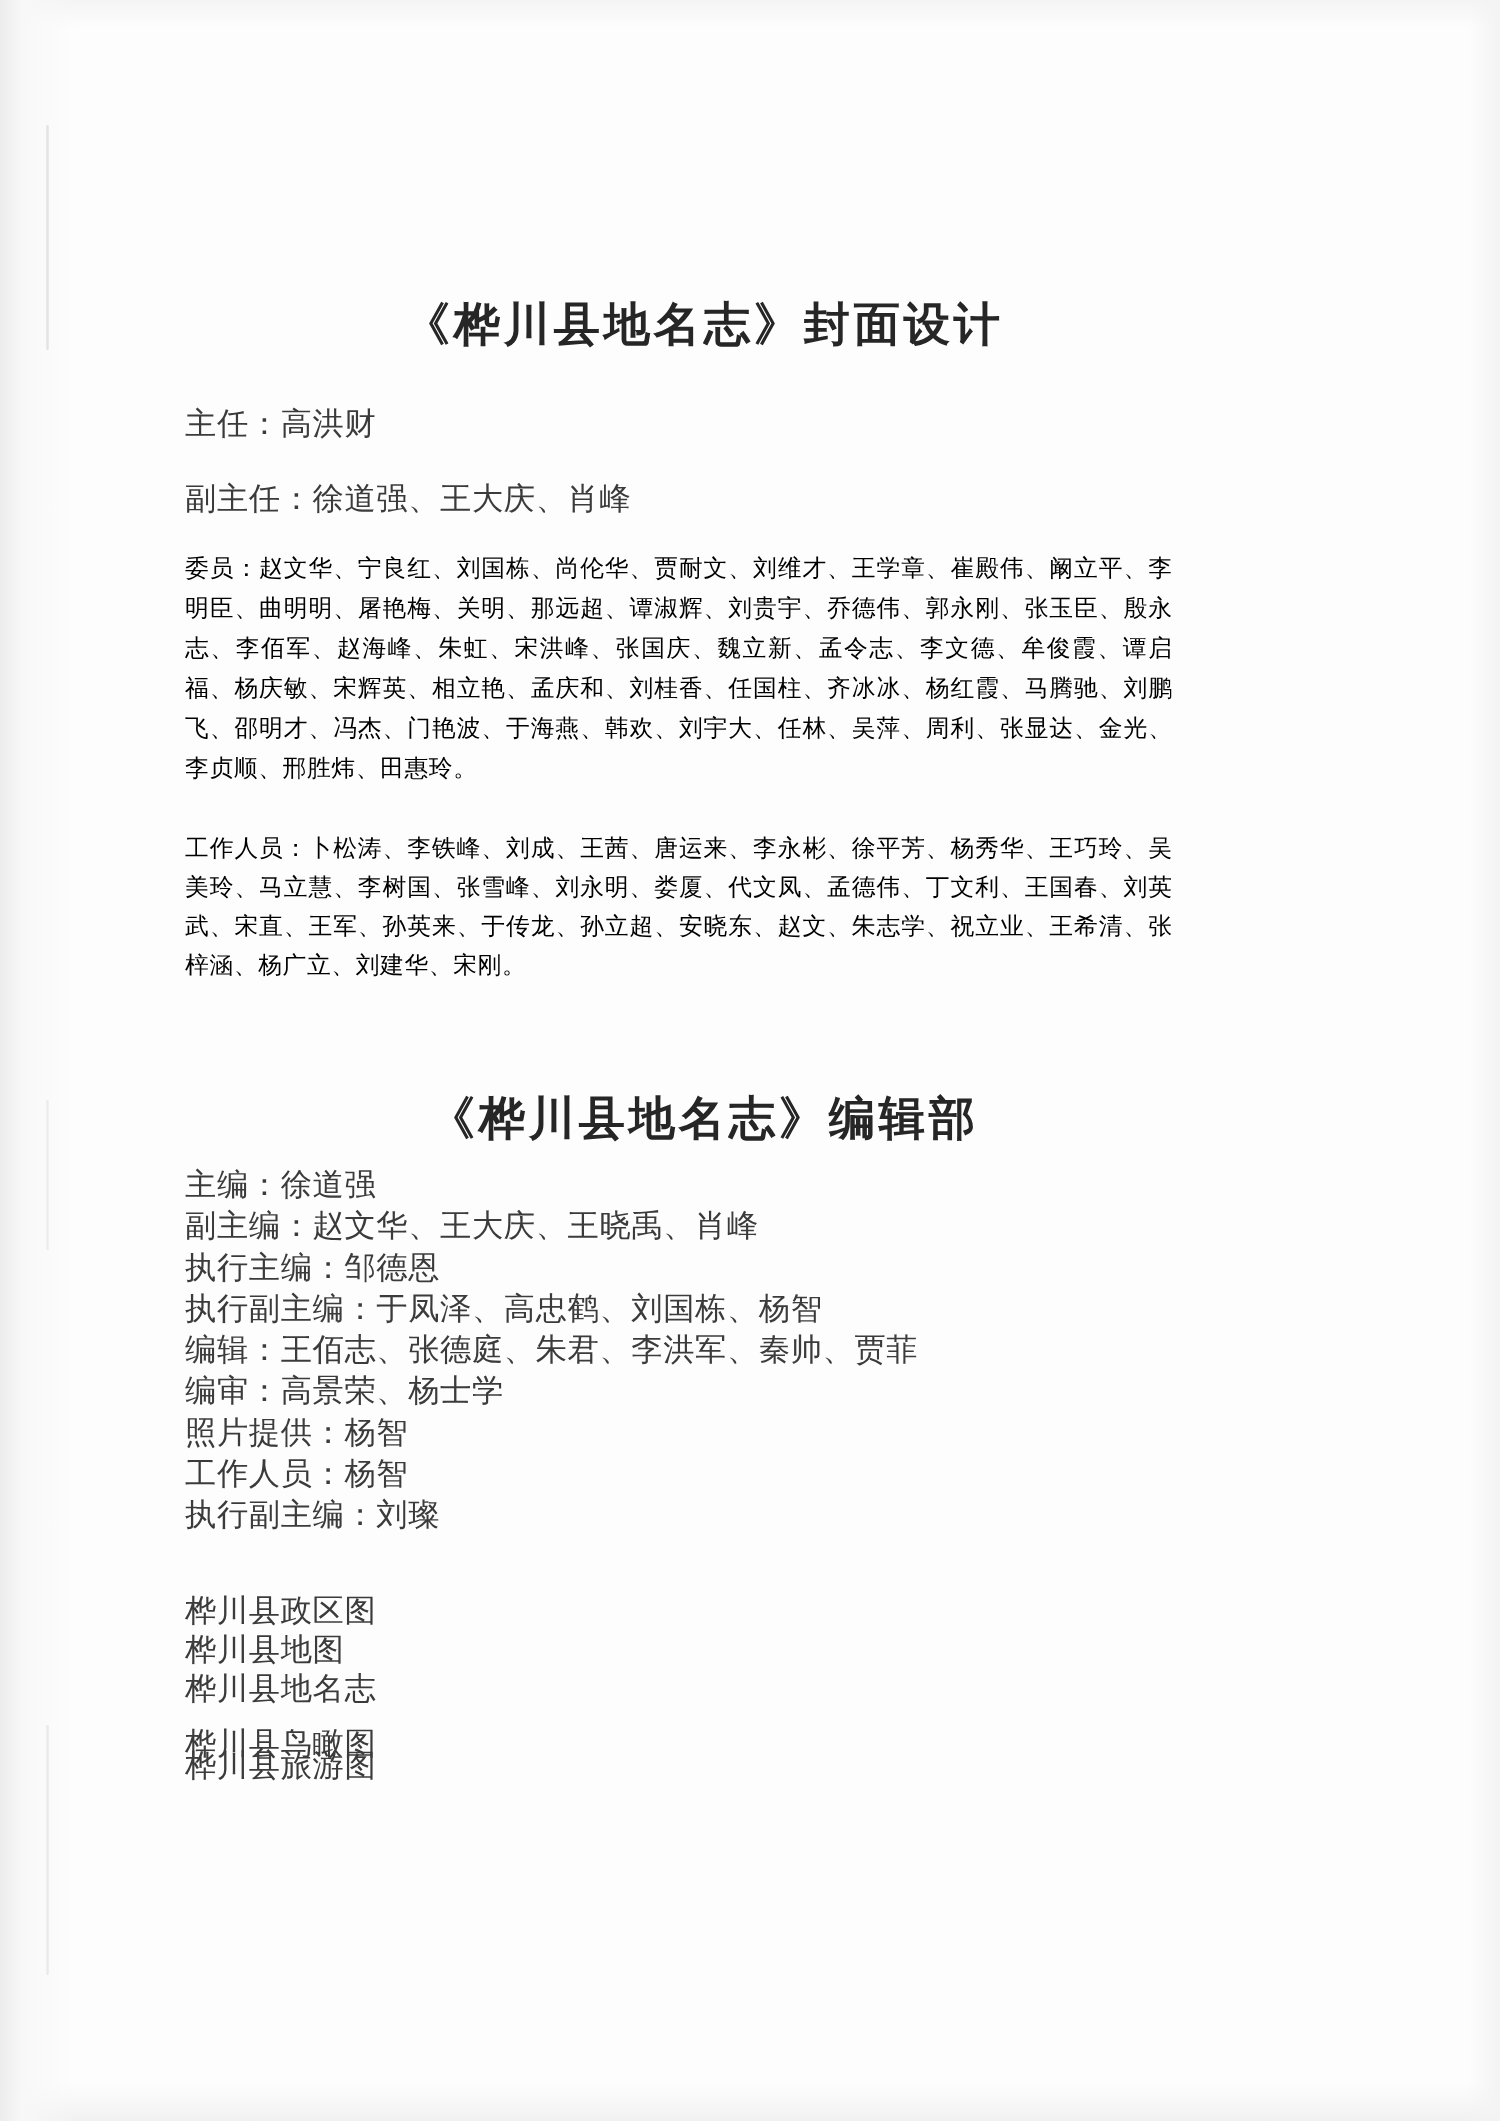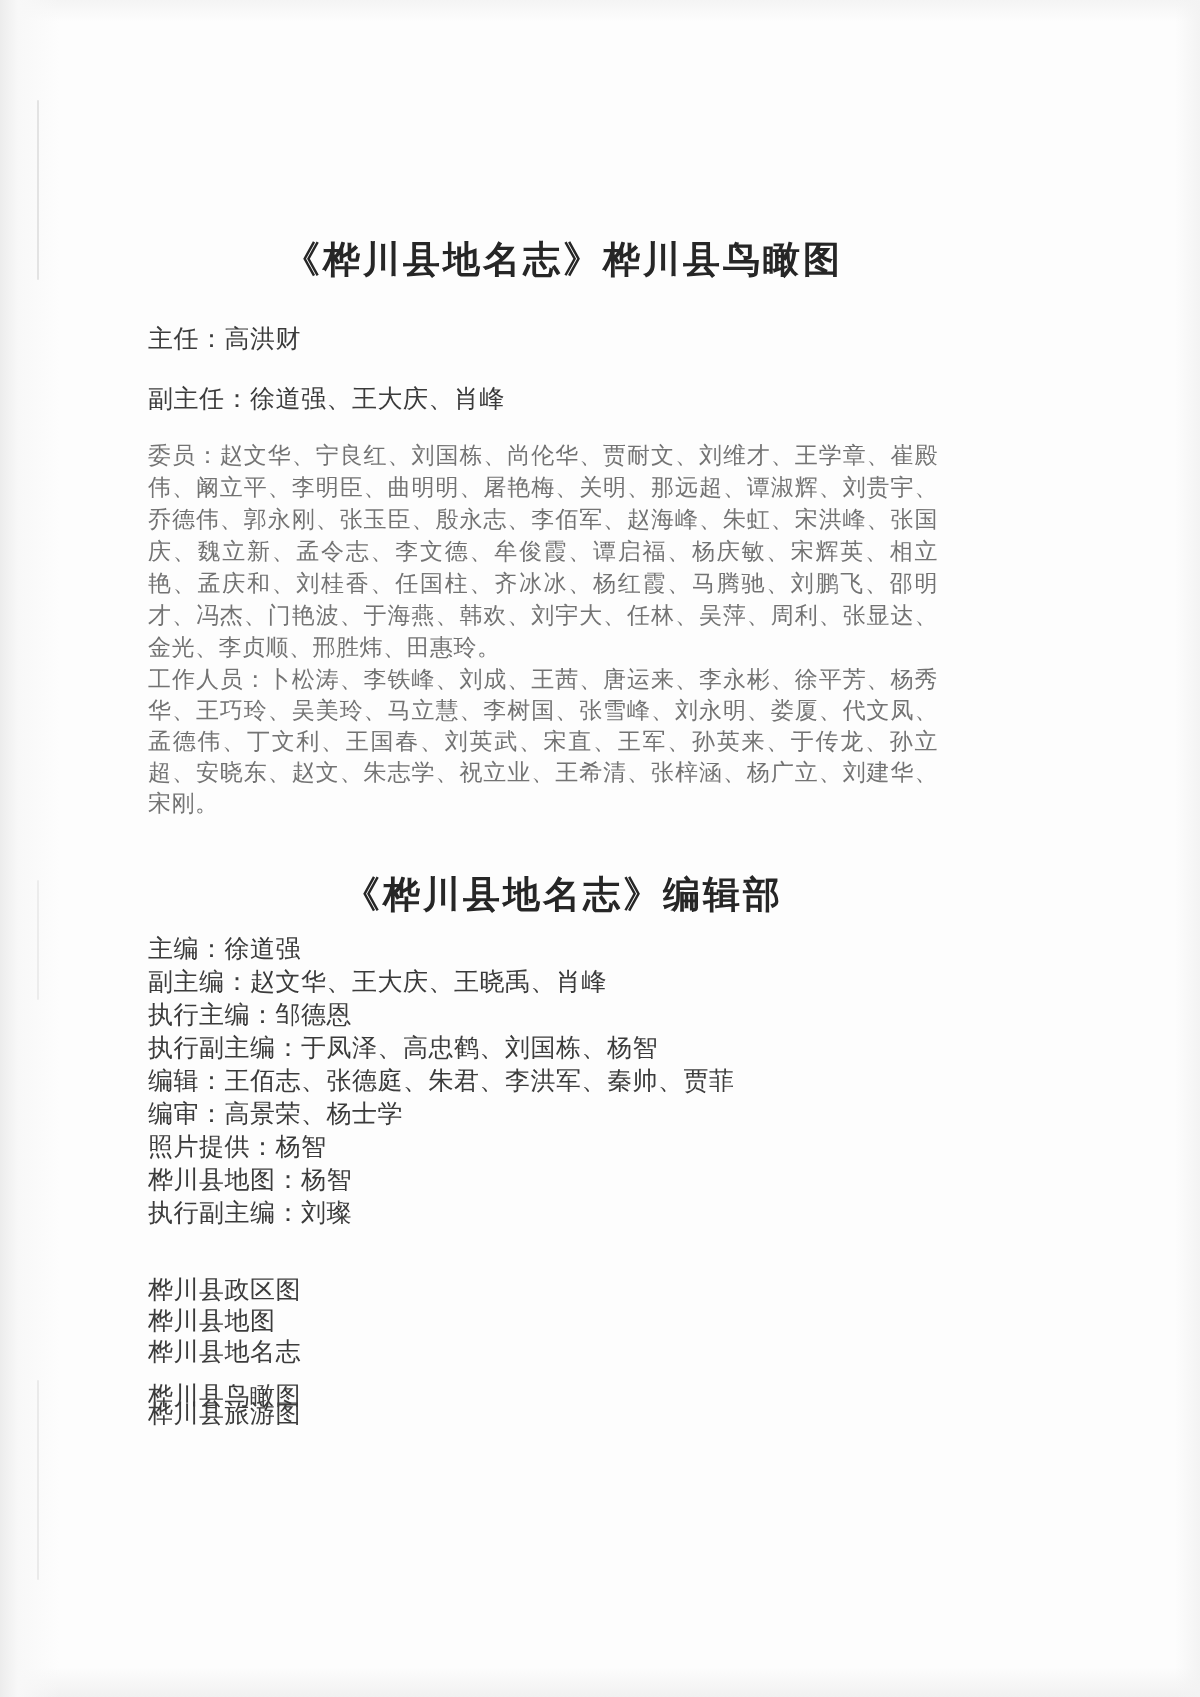--- a/index.html
+++ b/index.html
@@ -51,60 +51,60 @@
     width: 790px;
     font-size: 25px;
     letter-spacing: 0.5px;
     color: #3b3b3b;
     white-space: nowrap;
   }
   .body-par {
     position: absolute;
     left: 148px;
     width: 790px;
-    font-size: 23px;
+    font-size: 19px;
     letter-spacing: 0.5px;
-    color: #737373;
+    color: #000000;
     text-align: justify;
     text-justify: inter-ideograph;
   }
   .par-members { top: 440px; line-height: 32px; }
   .par-staff   { top: 664px; line-height: 31px; }
   .ed-line  { height: 33px; line-height: 33px; }
   .map-line { height: 31px; line-height: 31px; }
 </style>
 </head>
 <body>
 
 <div class="scan-bg"></div>
 <div class="edge-tick" style="top:100px;height:180px;"></div>
 <div class="edge-tick" style="top:880px;height:120px;opacity:.6;"></div>
 <div class="edge-tick" style="top:1380px;height:200px;opacity:.7;"></div>
 
-<h1 class="page-title" style="top:210px;">《桦川县地名志》桦川县鸟瞰图</h1>
+<h1 class="page-title" style="top:210px;">《桦川县地名志》封面设计</h1>
 
 <div class="body-line" style="top:322px;">主任：高洪财</div>
 
 <div class="body-line" style="top:382px;">副主任：徐道强、王大庆、肖峰</div>
 
 <div class="body-par par-members">委员：赵文华、宁良红、刘国栋、尚伦华、贾耐文、刘维才、王学章、崔殿伟、阚立平、李明臣、曲明明、屠艳梅、关明、那远超、谭淑辉、刘贵宇、乔德伟、郭永刚、张玉臣、殷永志、李佰军、赵海峰、朱虹、宋洪峰、张国庆、魏立新、孟令志、李文德、牟俊霞、谭启福、杨庆敏、宋辉英、相立艳、孟庆和、刘桂香、任国柱、齐冰冰、杨红霞、马腾驰、刘鹏飞、邵明才、冯杰、门艳波、于海燕、韩欢、刘宇大、任林、吴萍、周利、张显达、金光、李贞顺、邢胜炜、田惠玲。</div>
 
 <div class="body-par par-staff">工作人员：卜松涛、李铁峰、刘成、王茜、唐运来、李永彬、徐平芳、杨秀华、王巧玲、吴美玲、马立慧、李树国、张雪峰、刘永明、娄厦、代文凤、孟德伟、丁文利、王国春、刘英武、宋直、王军、孙英来、于传龙、孙立超、安晓东、赵文、朱志学、祝立业、王希清、张梓涵、杨广立、刘建华、宋刚。</div>
 
 <h1 class="page-title" style="top:845px;">《桦川县地名志》编辑部</h1>
 
 <div>
   <div class="body-line ed-line" style="top:932px;">主编：徐道强</div>
   <div class="body-line ed-line" style="top:965px;">副主编：赵文华、王大庆、王晓禹、肖峰</div>
   <div class="body-line ed-line" style="top:998px;">执行主编：邹德恩</div>
   <div class="body-line ed-line" style="top:1031px;">执行副主编：于凤泽、高忠鹤、刘国栋、杨智</div>
   <div class="body-line ed-line" style="top:1064px;">编辑：王佰志、张德庭、朱君、李洪军、秦帅、贾菲</div>
   <div class="body-line ed-line" style="top:1097px;">编审：高景荣、杨士学</div>
   <div class="body-line ed-line" style="top:1130px;">照片提供：杨智</div>
-  <div class="body-line ed-line" style="top:1163px;">桦川县地图：杨智</div>
+  <div class="body-line ed-line" style="top:1163px;">工作人员：杨智</div>
   <div class="body-line ed-line" style="top:1196px;">执行副主编：刘璨</div>
 </div>
 
 <div>
   <div class="body-line map-line" style="top:1274px;">桦川县政区图</div>
   <div class="body-line map-line" style="top:1305px;">桦川县地图</div>
   <div class="body-line map-line" style="top:1336px;">桦川县地名志</div>
   <div class="body-line map-line" style="top:1380px;">桦川县鸟瞰图</div>
   <div class="body-line map-line" style="top:1398px;">桦川县旅游图</div>
 </div>

